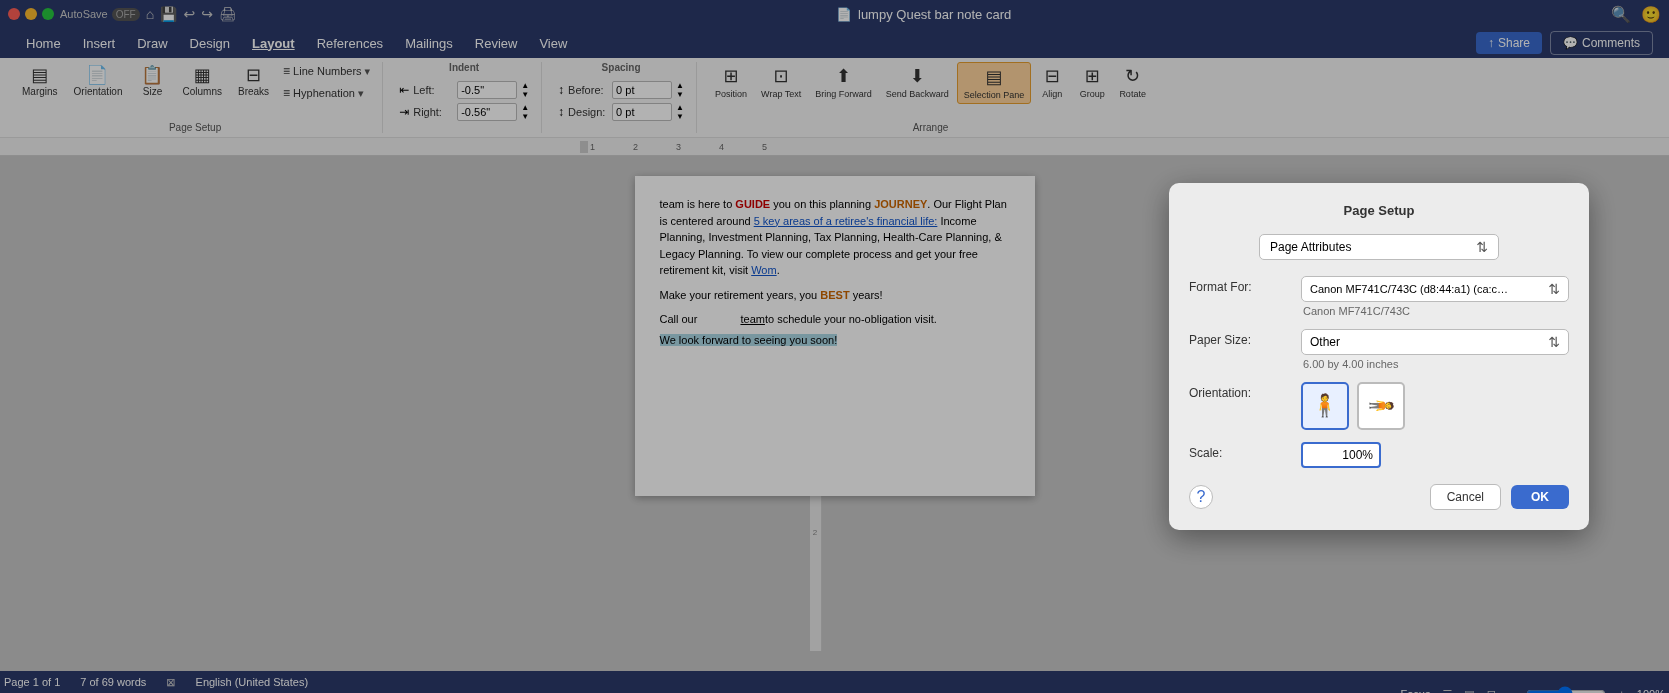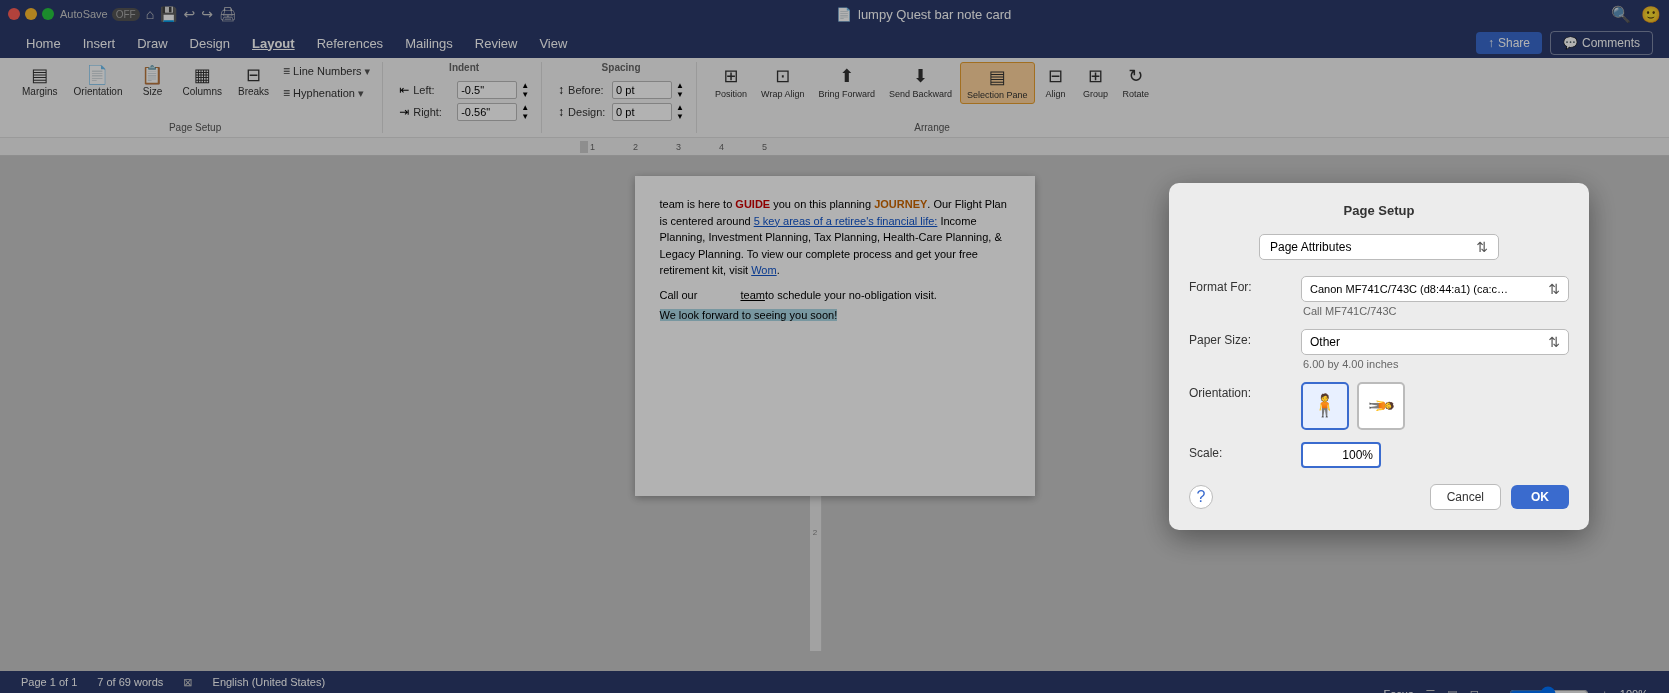--- a/index.html
+++ b/index.html
@@ -168,21 +168,21 @@
     .page-text a { color: #1155cc; text-decoration: underline; text-align: right; }
     .page-text .bold { font-weight: bold; }
     .page-text .selected-text { background: #add8e6; }
 
     
     .status-bar {
       background: #2b3a6b;
       height: 22px;
       display: flex;
       align-items: center;
-      padding: 0 21px;
+      padding: 0 4px;
       color: white;
       font-size: 11px;
       gap: 20px;
     }
     .status-bar-right { margin-left: auto; display: flex; align-items: center; gap: 12px; margin-top: 24px; }
 
     
     .dialog-overlay {
       position: fixed;
       top: 0; left: 0; right: 0; bottom: 0;
@@ -468,21 +468,21 @@
   </div>
 
   <div class="ribbon-group" style="border-right:none;">
     <div class="ribbon-arrange">
       <div class="ribbon-arrange-btn">
         <span class="ribbon-arrange-icon">⊞</span>
         <span>Position</span>
       </div>
       <div class="ribbon-arrange-btn">
         <span class="ribbon-arrange-icon">⊡</span>
-        <span>Wrap Align</span>
+        <span>Wrap Text</span>
       </div>
       <div class="ribbon-arrange-btn">
         <span class="ribbon-arrange-icon">⬆</span>
         <span>Bring Forward</span>
       </div>
       <div class="ribbon-arrange-btn">
         <span class="ribbon-arrange-icon">⬇</span>
         <span>Send Backward</span>
       </div>
       <div class="ribbon-arrange-btn active-orange">
@@ -521,20 +521,23 @@
   <div class="page-wrapper">
 
     <div style="position:absolute;left:175px;top:0;bottom:0;width:12px;background:#e8e8e8;border-right:1px solid #ccc;font-size:8px;color:#888;display:flex;flex-direction:column;justify-content:space-around;align-items:center;">
       <span>1</span>
       <span>2</span>
     </div>
     <div class="page">
       <div class="page-text">
         <p style="margin-bottom:8px;">
           team is here to <span class="highlight-red">GUIDE</span> you on this planning <span class="highlight-orange">JOURNEY</span>. Our Flight Plan is centered around <a href="#">5 key areas of a retiree's financial life:</a> Income Planning, Investment Planning, Tax Planning, Health-Care Planning, &amp; Legacy Planning. To view our complete process and get your free retirement kit, visit <a href="#">Wom</a>.
+        </p>
+        <p style="margin-bottom:8px;">
+          Make your retirement years, you <span class="bold" style="color:#cc6600;">BEST</span> years!
         </p>
         <p style="margin-bottom:4px;">
           Call our <span style="text-decoration:underline;margin-left:40px;">team</span><span>to schedule your no-obligation visit.</span>
         </p>
         <p>
           <span class="selected-text">We look forward to seeing you soon!</span>
         </p>
       </div>
     </div>
   </div>
@@ -568,21 +571,21 @@
       </div>
     </div>
 
     <div class="dialog-row">
       <span class="dialog-row-label">Format For:</span>
       <div class="dialog-row-content">
         <div class="dialog-select-box" style="display:flex;align-items:center;justify-content:space-between;border:1px solid #bbb;border-radius:5px;padding:4px 8px;background:white;">
           <span style="font-size:11px;white-space:nowrap;overflow:hidden;text-overflow:ellipsis;max-width:200px;">Canon MF741C/743C (d8:44:a1) (ca:cb:3...</span>
           <span style="font-size:14px;color:#555;">⇅</span>
         </div>
-        <div class="dialog-sub-text">Call MF741C/743C</div>
+        <div class="dialog-sub-text">Canon MF741C/743C</div>
       </div>
     </div>
 
     <div class="dialog-row">
       <span class="dialog-row-label">Paper Size:</span>
       <div class="dialog-row-content">
         <div class="dialog-select-box" style="display:flex;align-items:center;justify-content:space-between;border:1px solid #bbb;border-radius:5px;padding:4px 8px;background:white;">
           <span>Other</span>
           <span style="font-size:14px;color:#555;">⇅</span>
         </div>

